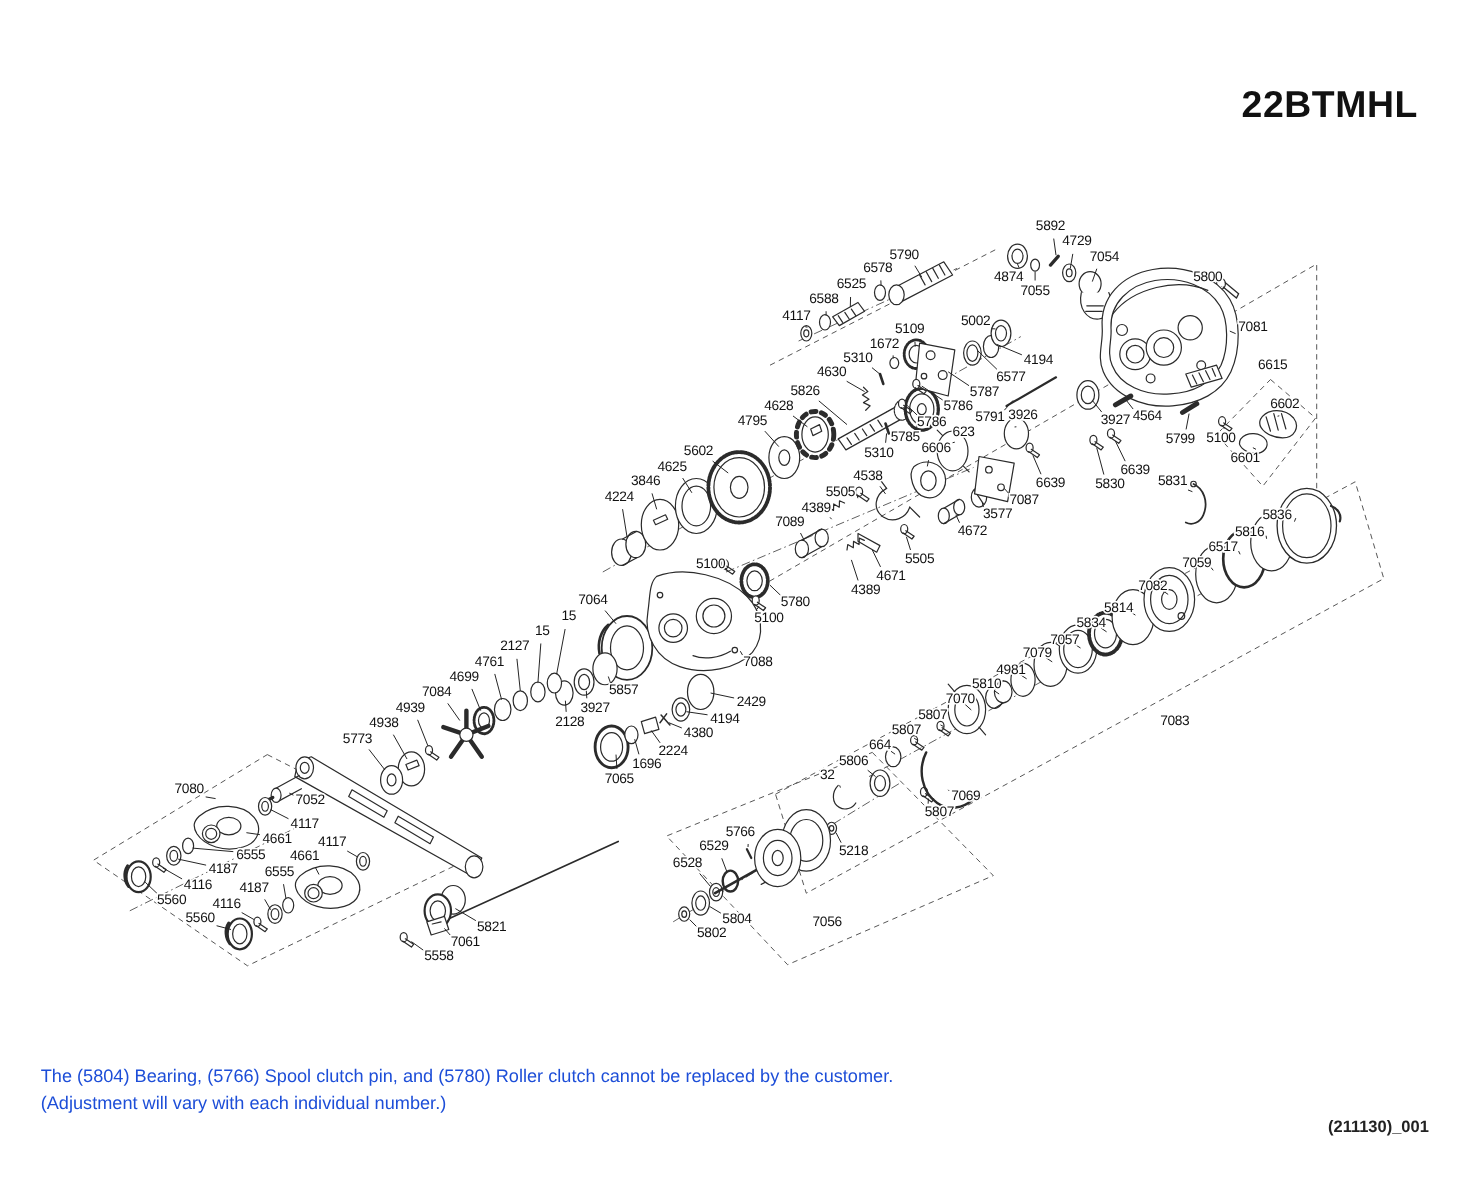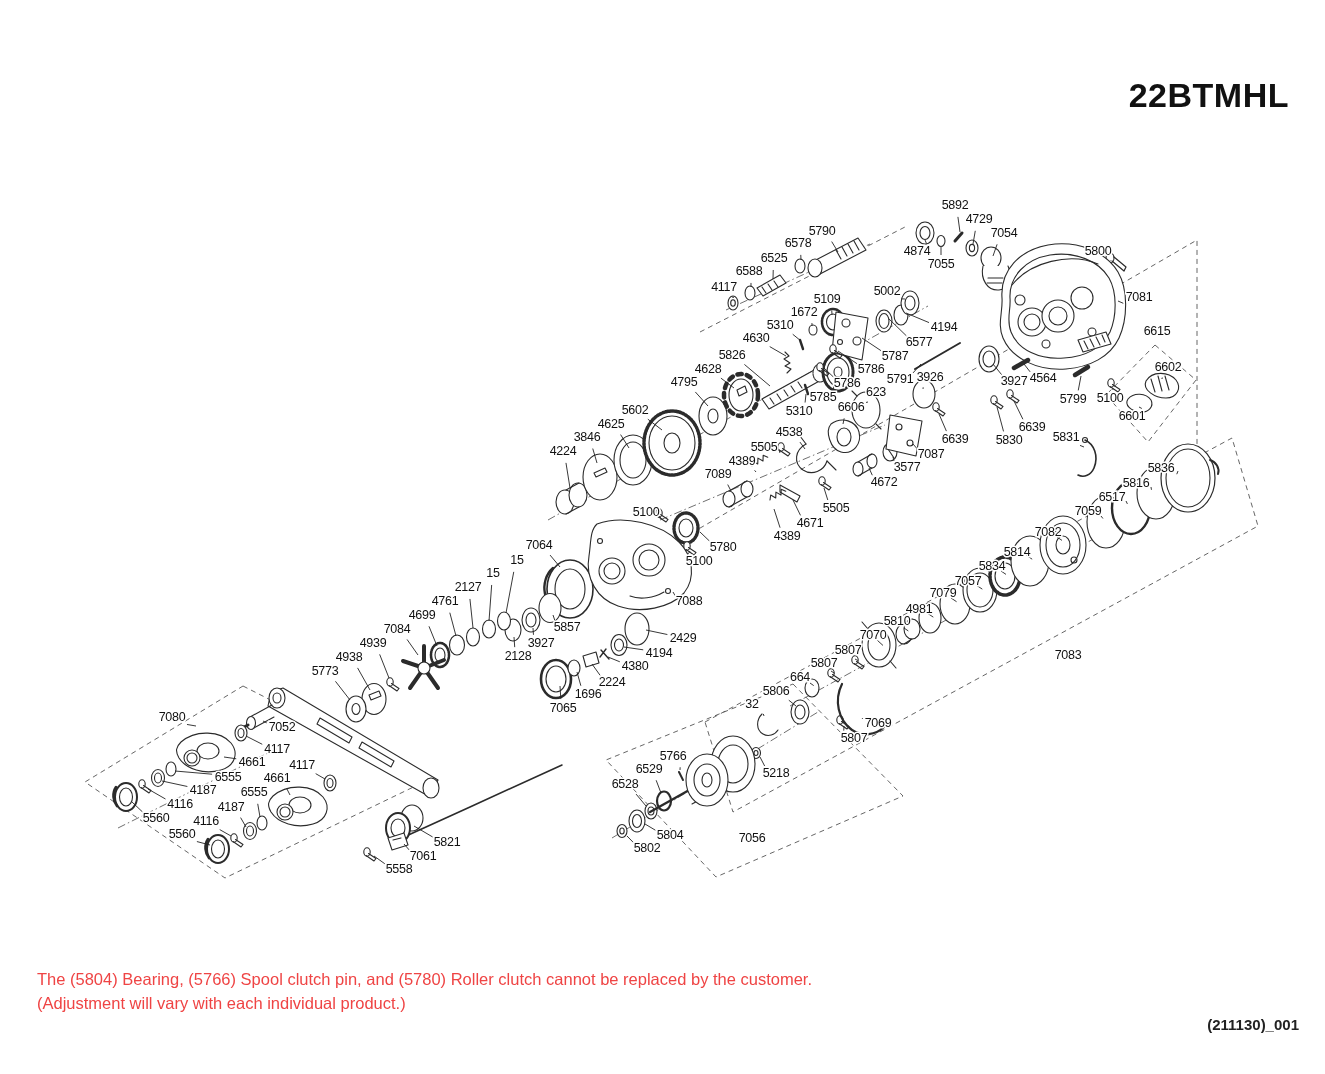--- a/index.html
+++ b/index.html
@@ -1,20 +1,20 @@
 <!DOCTYPE html>
 <html><head>
 <meta charset="utf-8">
 <style>
   html,body{margin:0;padding:0;background:#fff;}
   .page{position:relative;width:1325px;height:1074px;background:#fff;overflow:hidden;
         font-family:"Liberation Sans",sans-serif;padding-left:40px;}
   .model-title{position:absolute;right:76px;top:76px;font-size:34px;font-weight:bold;
         color:#111;letter-spacing:0.5px;}
-  .footer{position:absolute;left:37px;top:968px;font-size:16.5px;color:#ef4444;line-height:23.5px;}
+  .footer{position:absolute;left:37px;top:968px;font-size:16.5px;color:#1d4ed8;line-height:23.5px;}
   .docnum{position:absolute;right:66px;top:1016px;font-size:15px;color:#222;font-weight:bold;}
   svg#diagram{position:absolute;left:0;top:0;}
   .axis{stroke:#4a4a4a;stroke-width:0.8;stroke-dasharray:8 3 1.5 3;fill:none;}
   .dbox{stroke:#555;stroke-width:0.9;stroke-dasharray:5 4;fill:none;}
   #label-layer text{font:12.5px "Liberation Sans",sans-serif;fill:#111;text-anchor:middle;
         paint-order:stroke;stroke:#fff;stroke-width:3px;letter-spacing:-0.3px;}
   #leader-layer line{stroke:#222;stroke-width:0.9;}
 </style>
 </head>
 <body>
@@ -571,17 +571,17 @@
         <text x="1048" y="536">7082</text>
         <text x="1088" y="515">7059</text>
         <text x="1112" y="501">6517</text>
         <text x="1136" y="487">5816</text>
         <text x="1161" y="472">5836</text>
       </g>
   </svg>
 
   <div class="footer">
     <div>The (5804) Bearing, (5766) Spool clutch pin, and (5780) Roller clutch cannot be replaced by the customer.</div>
-    <div>(Adjustment will vary with each individual product.)</div>
+    <div>(Adjustment will vary with each individual number.)</div>
   </div>
 
   <div class="docnum">(211130)_001</div>
 </div>
 
 </body></html>

